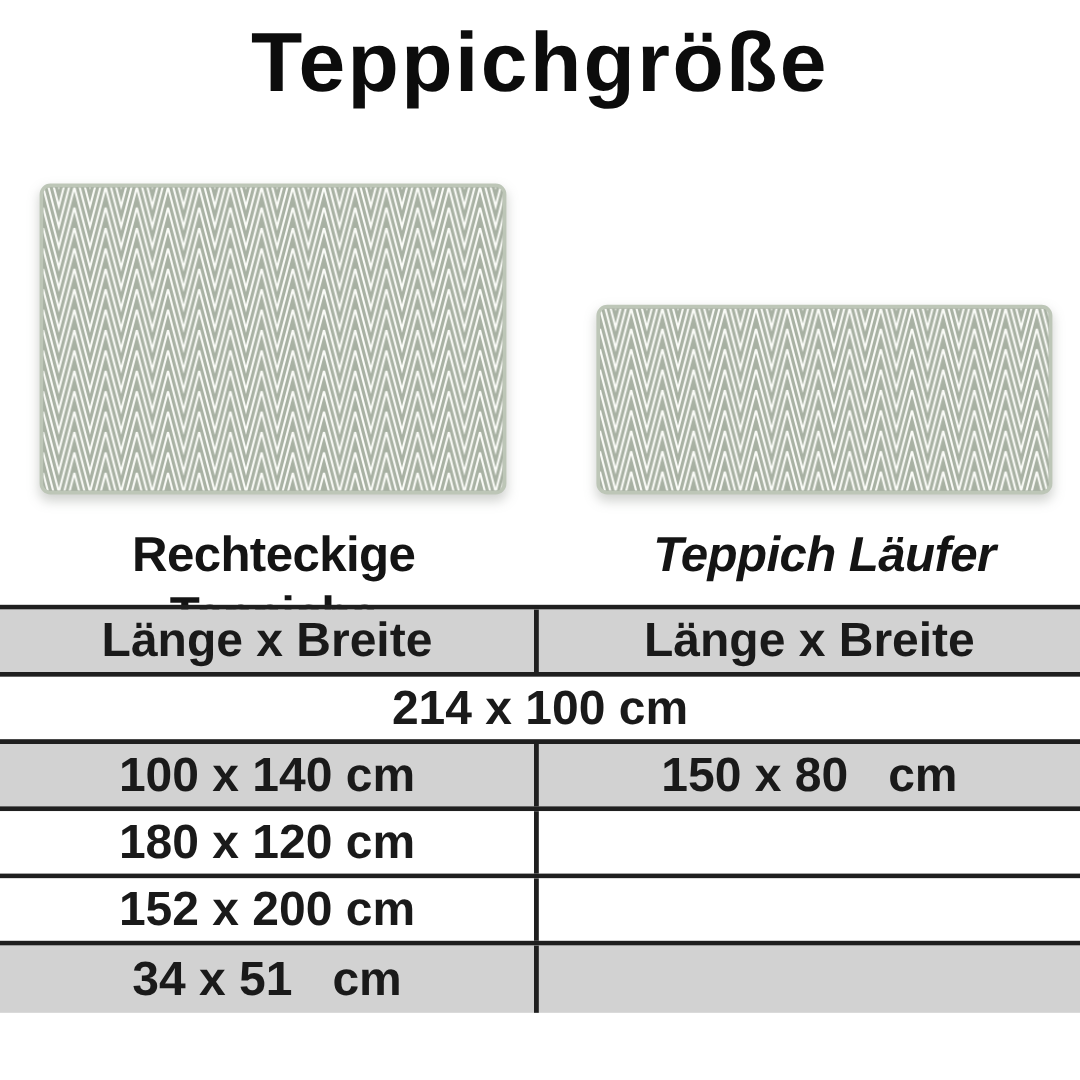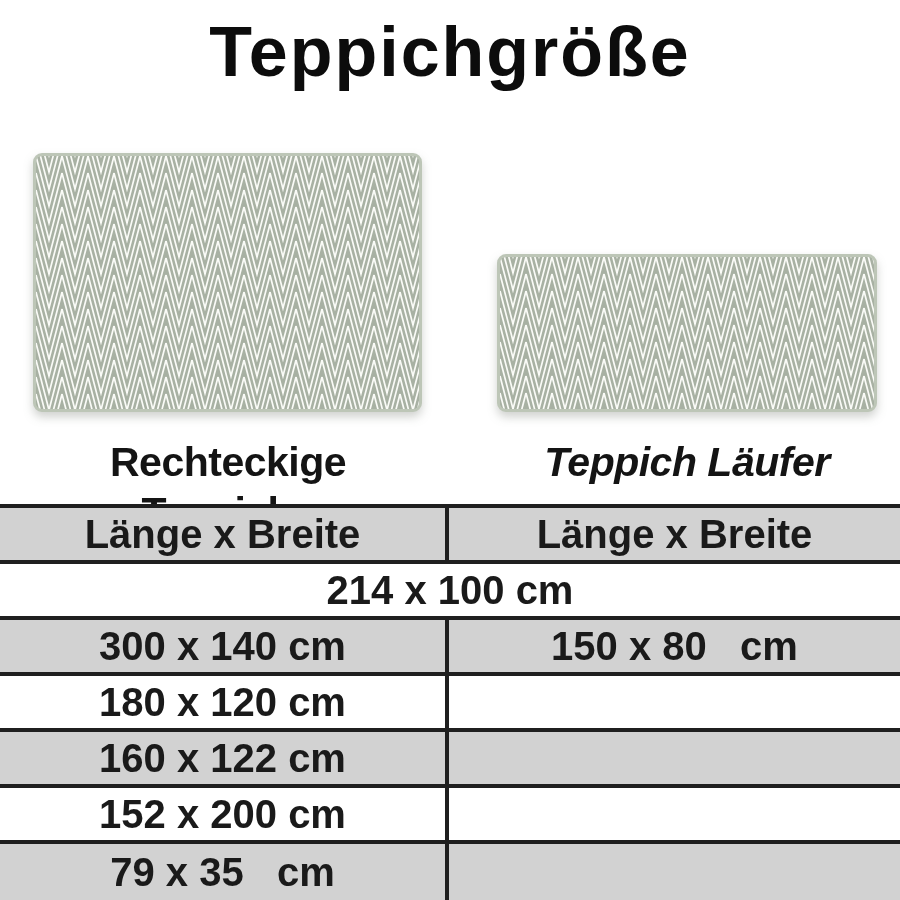--- a/index.html
+++ b/index.html
@@ -124,38 +124,34 @@
     <div class="trow gray">
       <div class="cell left">Länge x Breite</div>
       <div class="cell right">Länge x Breite</div>
     </div>
 
     <div class="trow white">
       <div class="cell right">214 x 100 cm</div>
     </div>
 
     <div class="trow gray">
-      <div class="cell left">300 x 140 cm</div>
+      <div class="cell left">100 x 140 cm</div>
       <div class="cell right">150 x 80   cm</div>
     </div>
 
     <div class="trow white">
       <div class="cell left">180 x 120 cm</div>
       <div class="cell right"></div>
     </div>
 
-    <div class="trow gray">
-      <div class="cell left">160 x 122 cm</div>
-      <div class="cell right"></div>
-    </div>
 
     <div class="trow white">
       <div class="cell left">152 x 200 cm</div>
       <div class="cell right"></div>
     </div>
 
     <div class="trow gray">
-      <div class="cell left">79 x 35   cm</div>
+      <div class="cell left">34 x 51   cm</div>
       <div class="cell right"></div>
     </div>
 
   </div>
 </div>
 
 </body></html>

